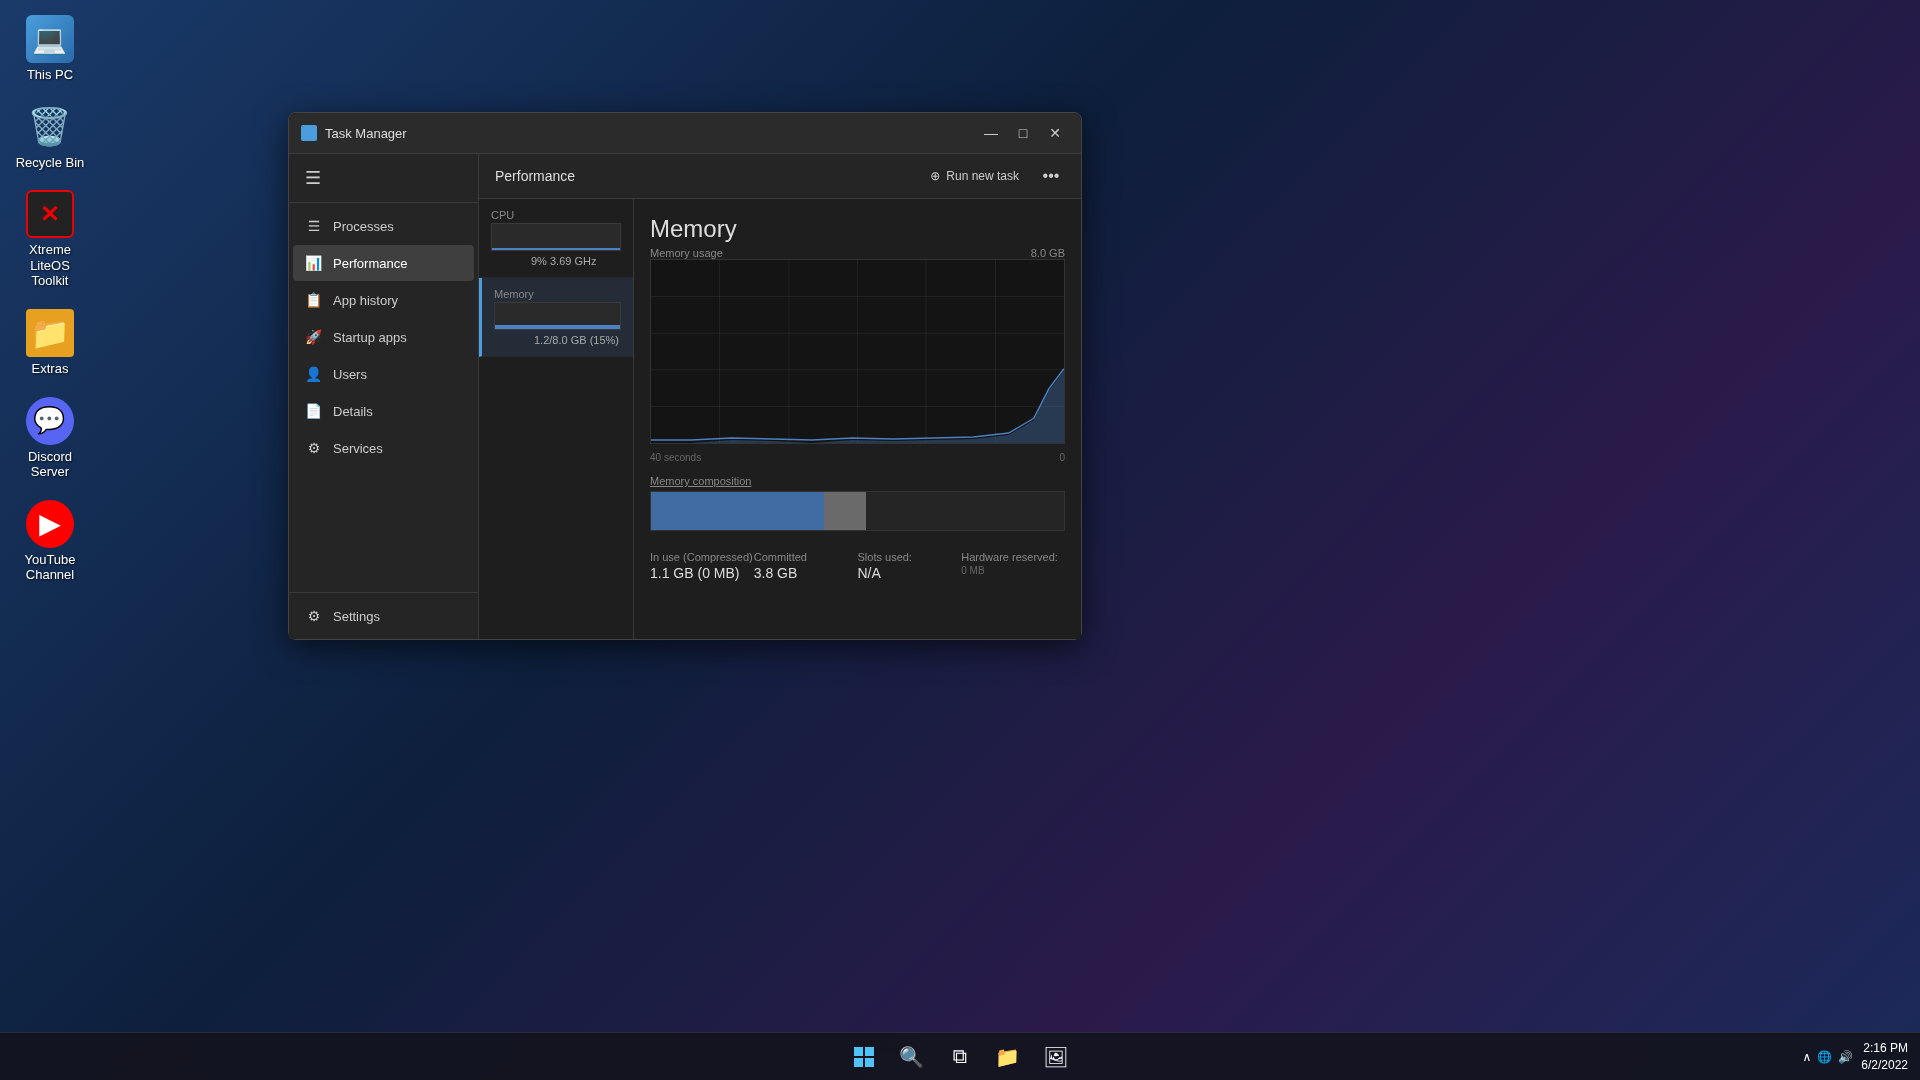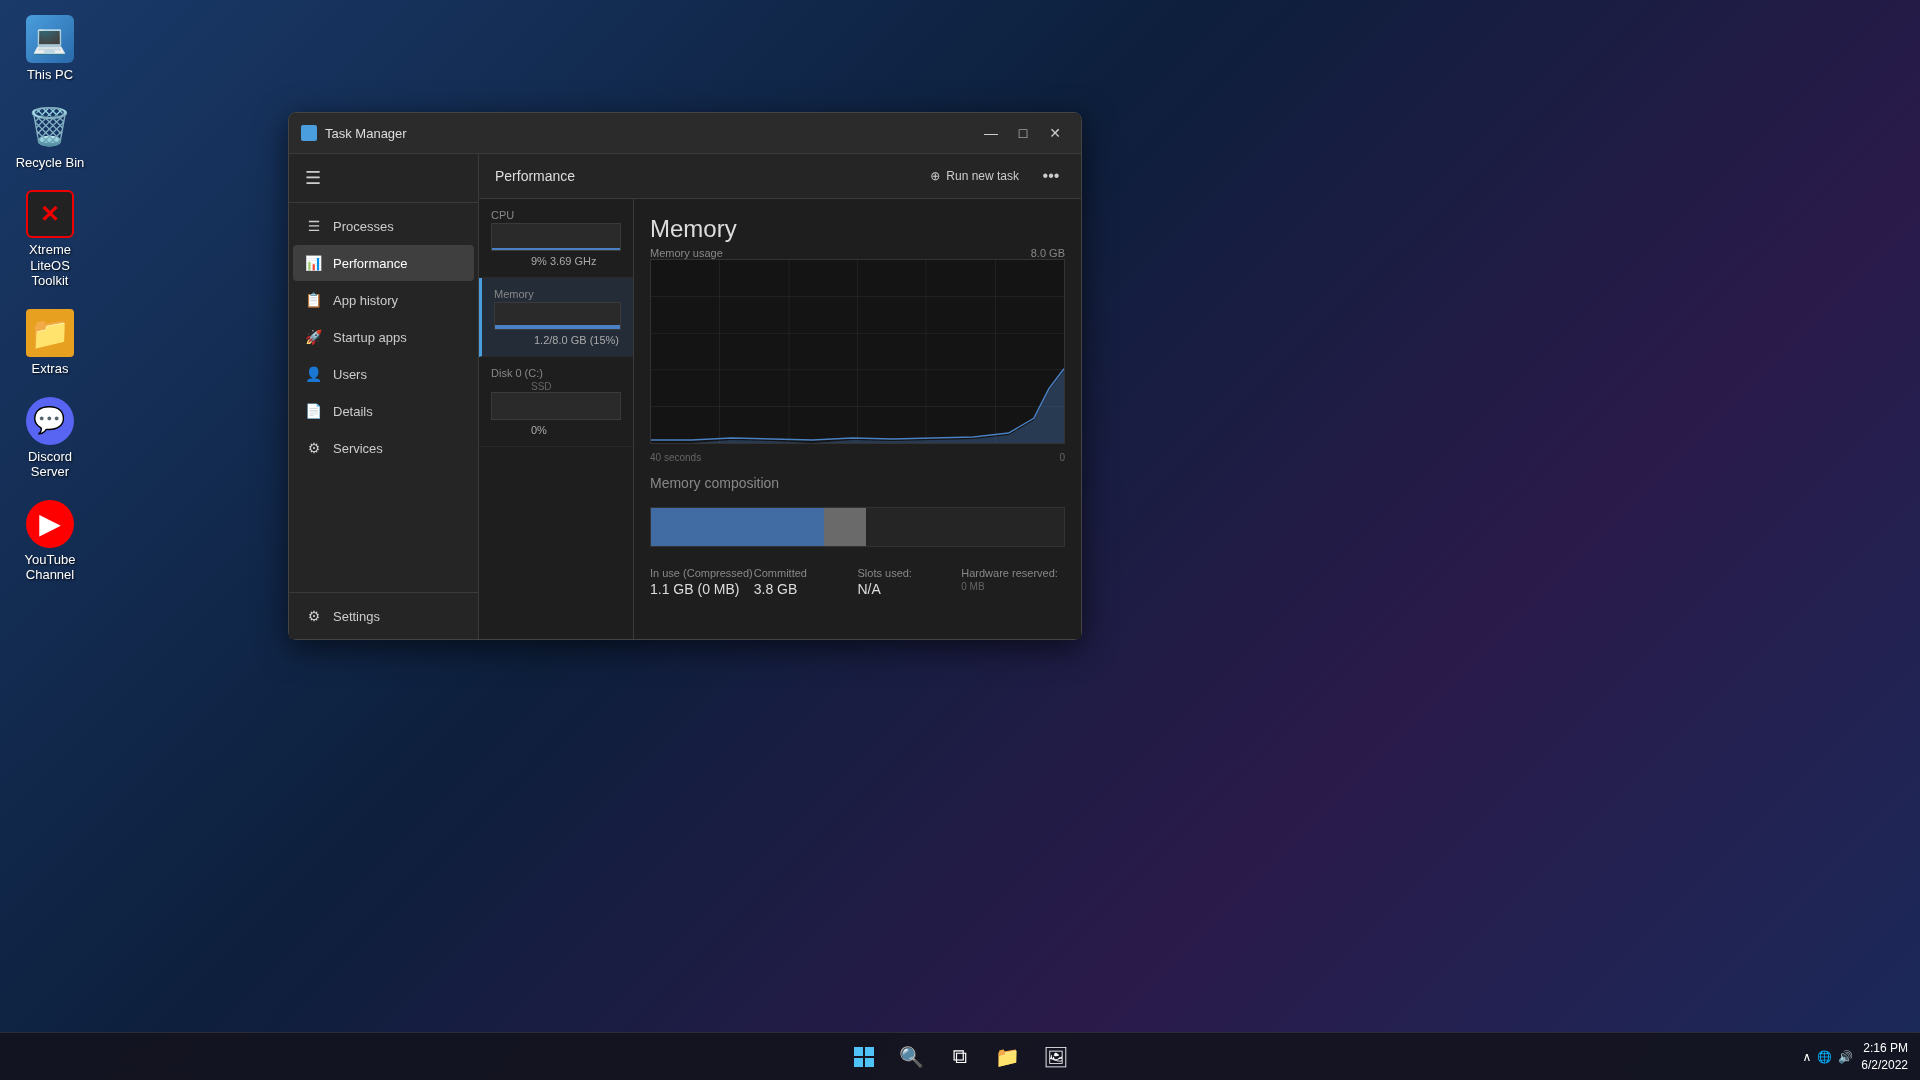--- a/index.html
+++ b/index.html
@@ -408,23 +408,24 @@
     .mem-graph-footer {
       display: flex;
       justify-content: space-between;
       font-size: 10px;
       color: #666;
       margin-bottom: 12px;
     }
 
     
     .mem-composition-label {
-      font-size: 14px;
+      font-size: 11px;
       color: #888;
-      margin-bottom: 16px;
+      margin-bottom: 4px;
+      text-decoration: underline;
     }
 
     .mem-composition-bar {
       height: 40px;
       display: flex;
       border: 1px solid #333;
       margin-bottom: 16px;
       overflow: hidden;
     }
 
@@ -616,28 +617,20 @@
             </div>
 
             <div class="perf-list-item active">
               <div class="pli-header">Memory</div>
               <div class="pli-bar">
                 <div class="pli-bar-fill" style="height:15%;background:#4a80c4;"></div>
               </div>
               <div class="pli-detail">1.2/8.0 GB (15%)</div>
             </div>
 
-            <div class="perf-list-item">
-              <div class="pli-header">Disk 0 (C:)</div>
-              <div class="pli-detail" style="font-size:10px;color:#666;">SSD</div>
-              <div class="pli-bar">
-                <div class="pli-bar-fill" style="height:0%;"></div>
-              </div>
-              <div class="pli-detail">0%</div>
-            </div>
 
           </div>
 
           <div class="perf-detail">
 
             <div class="mem-title">Memory</div>
 
             <div class="mem-usage-header">
               <span class="mem-usage-label">Memory usage</span>
               <span class="mem-usage-total">8.0 GB</span>

